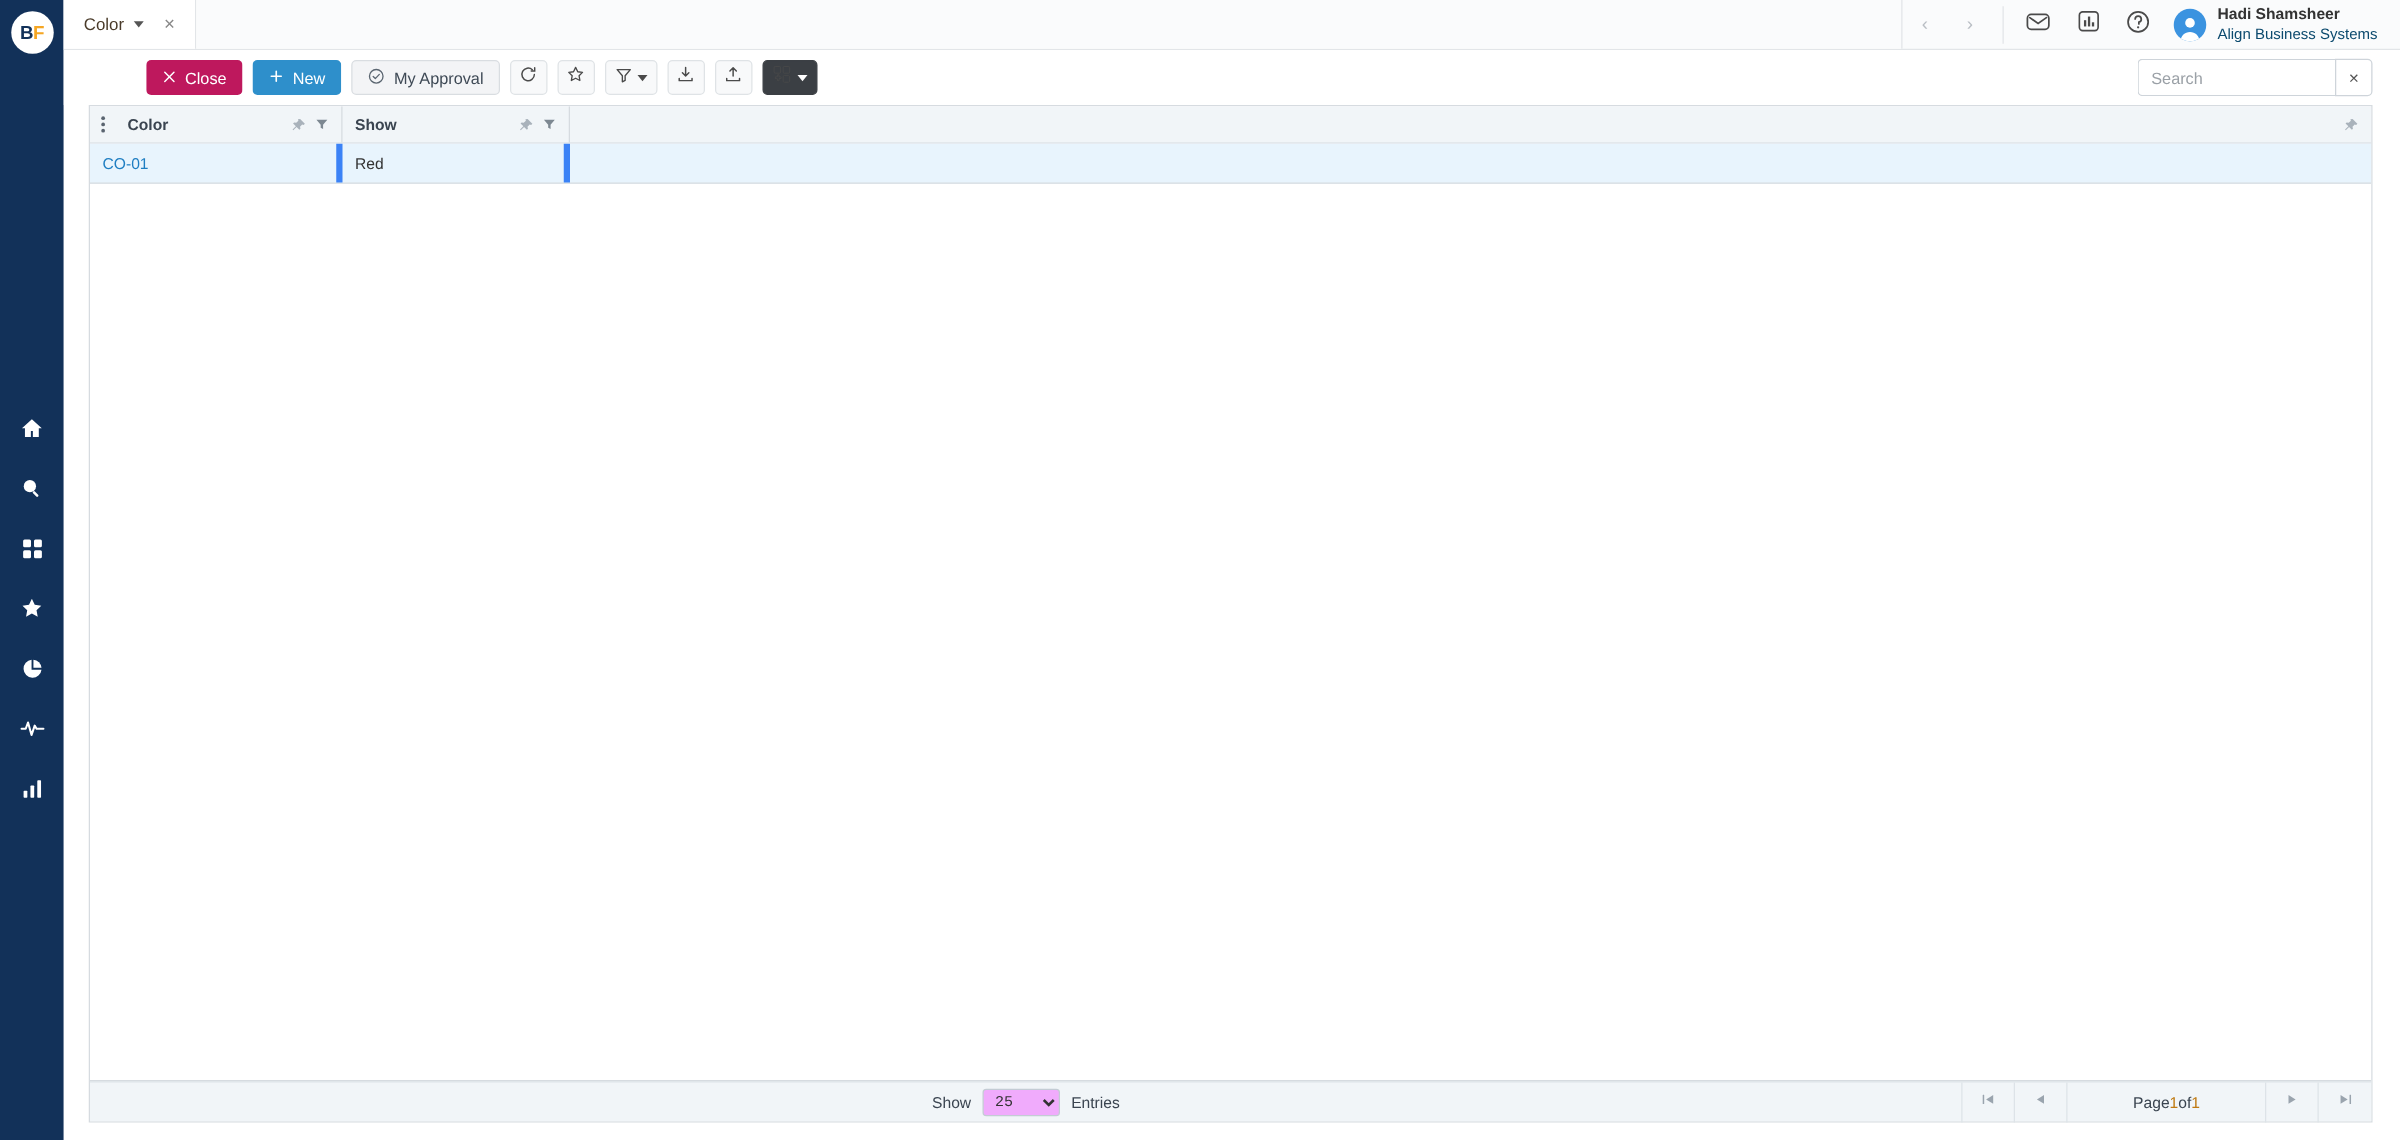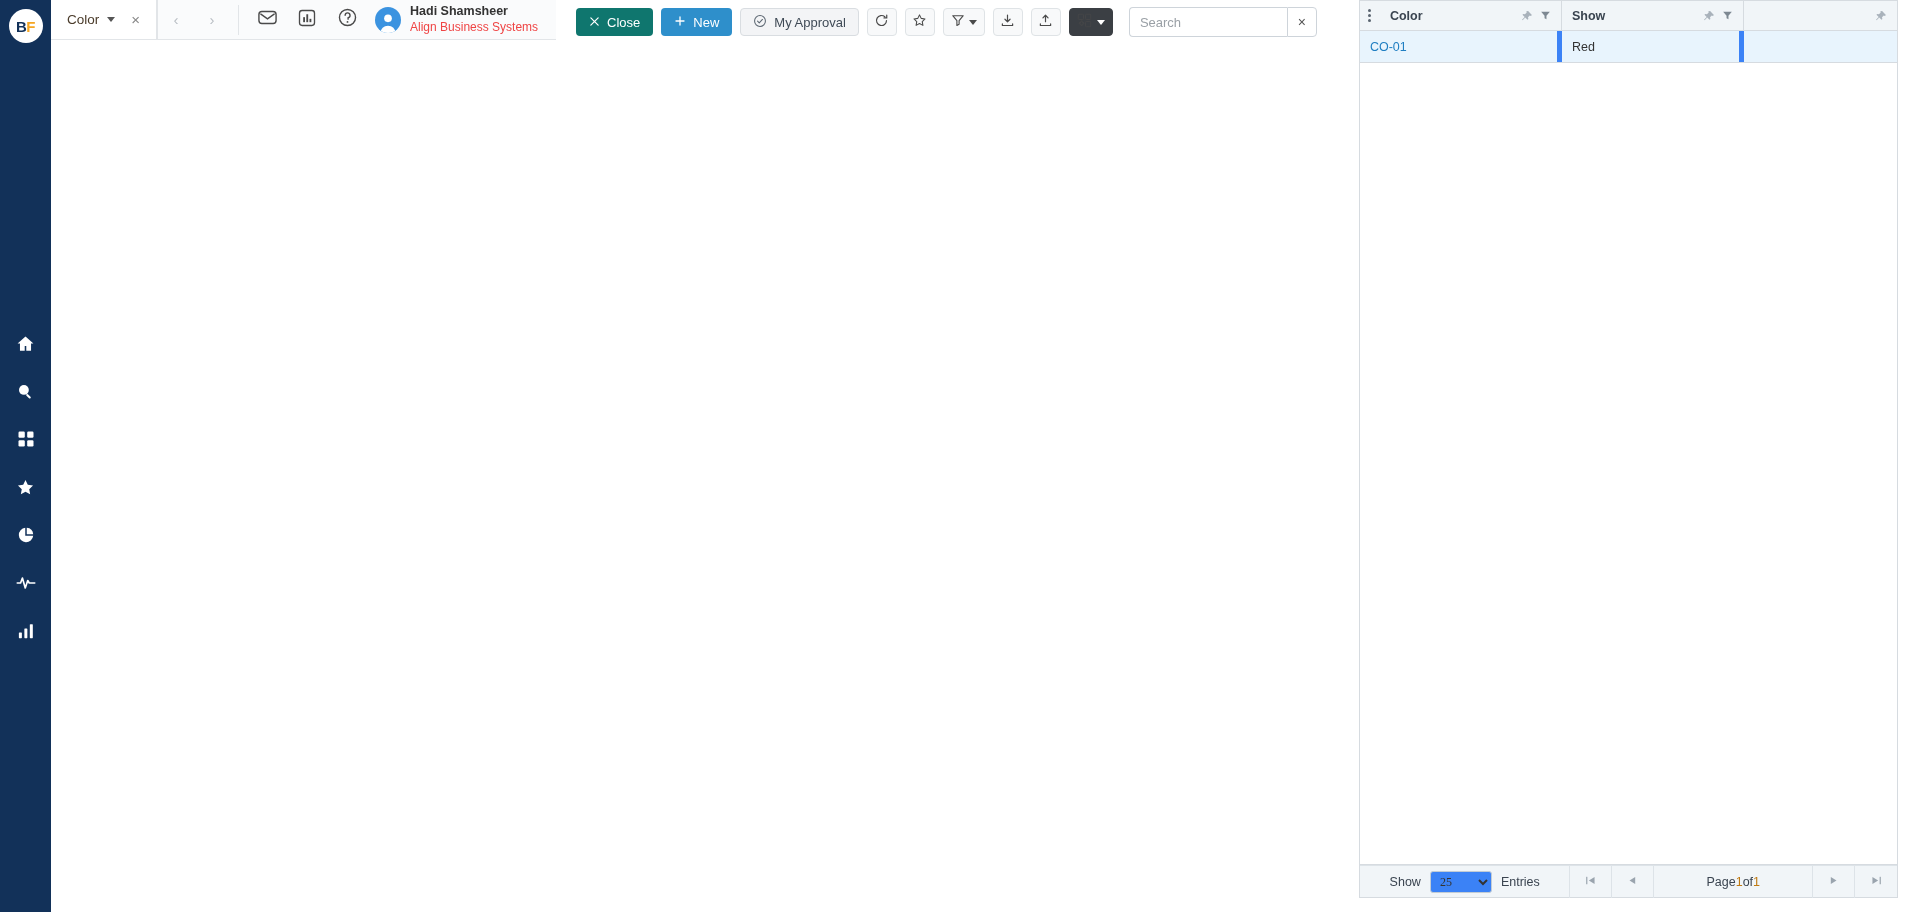--- a/index.html
+++ b/index.html
@@ -27,21 +27,21 @@
   .logo .f { color: #f5a623; }
   .side-icons { margin-top: 278px; display: flex; flex-direction: column; align-items: center; }
   .side-icon {
     width: 51px; height: 48px;
     display: flex; align-items: center; justify-content: center;
     cursor: pointer;
   }
   .side-icon svg { fill: #ffffff; }
 
   
-  .main { flex: 1; display: flex; flex-direction: row; height: 912px; background:#fff; }
+  .main { flex: 1; display: flex; flex-direction: column; height: 912px; background:#fff; }
 
   
   .tabbar {
     height: 40px; display: flex; align-items: stretch;
     border-bottom: 1px solid #e2e5e8; background: #fafbfc;
   }
   .tabs { display: flex; align-items: stretch; }
   .tab {
     display: flex; align-items: center; gap: 6px;
     padding: 0 16px; background: #ffffff;
@@ -54,33 +54,33 @@
   .tabbar-right { display: flex; align-items: center; }
   .nav-arrow { width: 36px; height: 40px; display: flex; align-items: center; justify-content: center; color: #b9bec4; font-size: 15px; cursor: pointer; }
   .hdr-divider { width: 1px; height: 30px; background: #e2e5e8; margin: 0 8px; }
   .hdr-icon { width: 40px; height: 40px; display: flex; align-items: center; justify-content: center; cursor: pointer; }
   .hdr-icon svg { stroke: #4a4a4a; fill: none; }
   .user-block { display: flex; align-items: center; gap: 9px; padding: 0 18px 0 8px; cursor: pointer; }
   .avatar { width: 26px; height: 26px; border-radius: 50%; background: #3b93e0; display: flex; align-items: flex-end; justify-content: center; overflow: hidden; }
   .avatar svg { fill: #fff; }
   .user-text { line-height: 1.25; text-align: left; }
   .user-name { font-size: 12.5px; font-weight: bold; color: #333; }
-  .user-org { font-size: 12px; color: #ef4444; }
+  .user-org { font-size: 12px; color: #0c4a6e; }
 
   
   .toolbar {
     height: 44px; display: flex; align-items: center;
     padding: 0 22px 0 20px; gap: 8px; background: #fff;
   }
   .btn {
     height: 28px; display: inline-flex; align-items: center; gap: 7px;
     padding: 0 12px; border-radius: 4px; font-size: 13px;
     cursor: pointer; border: 1px solid transparent; white-space: nowrap;
   }
-  .btn-close { background: #0f766e; color: #fff; }
+  .btn-close { background: #be185d; color: #fff; margin-left: 46px; }
   .btn-new { background: #2e8fcb; color: #fff; }
   .btn-approval { background: #f3f4f6; color: #3f4a56; border-color: #d9dde1; }
   .btn-icon {
     width: 30px; height: 28px; border-radius: 4px;
     background: #f8f9fa; border: 1px solid #dfe3e6;
     display: inline-flex; align-items: center; justify-content: center; cursor: pointer;
   }
   .btn-icon svg { stroke: #4a4a4a; fill: none; }
   .btn-filter { width: 42px; gap: 4px; }
   .btn-grid {
@@ -129,22 +129,22 @@
   .cell-link { color: #1f7ec2; cursor: pointer; }
 
   
   .gfooter { display: flex; flex-direction: column; background: #f1f5f8; border-top: 1px solid #d6dbe0; }
   .foot-top { height: 31px; display: flex; align-items: center; padding: 0 14px; font-size: 12.5px; color: #3a4450; }
   .foot-bottom { height: 32px; display: flex; align-items: center; border-top: 1px solid #dde3e8; }
   .foot-left { flex: 1; }
   .show-entries { display: flex; align-items: center; gap: 9px; font-size: 12.5px; color: #3a4450; justify-content: flex-end; }
   .entries-select {
     width: 62px; height: 22px; font-size: 12px; padding: 0 2px 0 5px;
-    border: 1px solid #c3ccd4; border-radius: 3px; background: #3b82f6; color: #333;
-    font-family: Liberation Serif, serif; cursor: pointer;
+    border: 1px solid #c3ccd4; border-radius: 3px; background: #f0abfc; color: #333;
+    font-family: Liberation Mono, monospace; cursor: pointer;
   }
   .foot-mid { flex: 1; }
   .pager { display: flex; align-items: center; border-left: 1px solid #dde3e8; height: 32px; }
   .pg-btn { width: 42px; height: 32px; display: flex; align-items: center; justify-content: center; cursor: pointer; border-right: 1px solid #dde3e8; }
   .pg-btn svg { fill: #9aa4ae; }
   .pg-btn.plain { border-right: none; }
   .pg-label { padding: 0 52px; font-size: 12.5px; color: #3a4450; white-space: nowrap; border-right: 1px solid #dde3e8; height:32px; display:flex; align-items:center; }
   .pg-label .num { color: #c07a12; }
 </style>
 </head>

